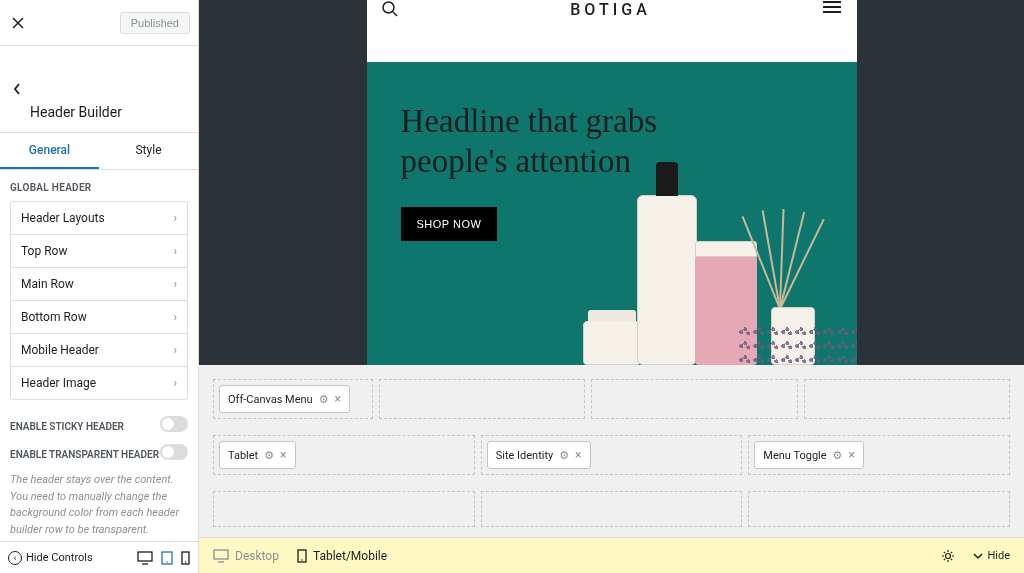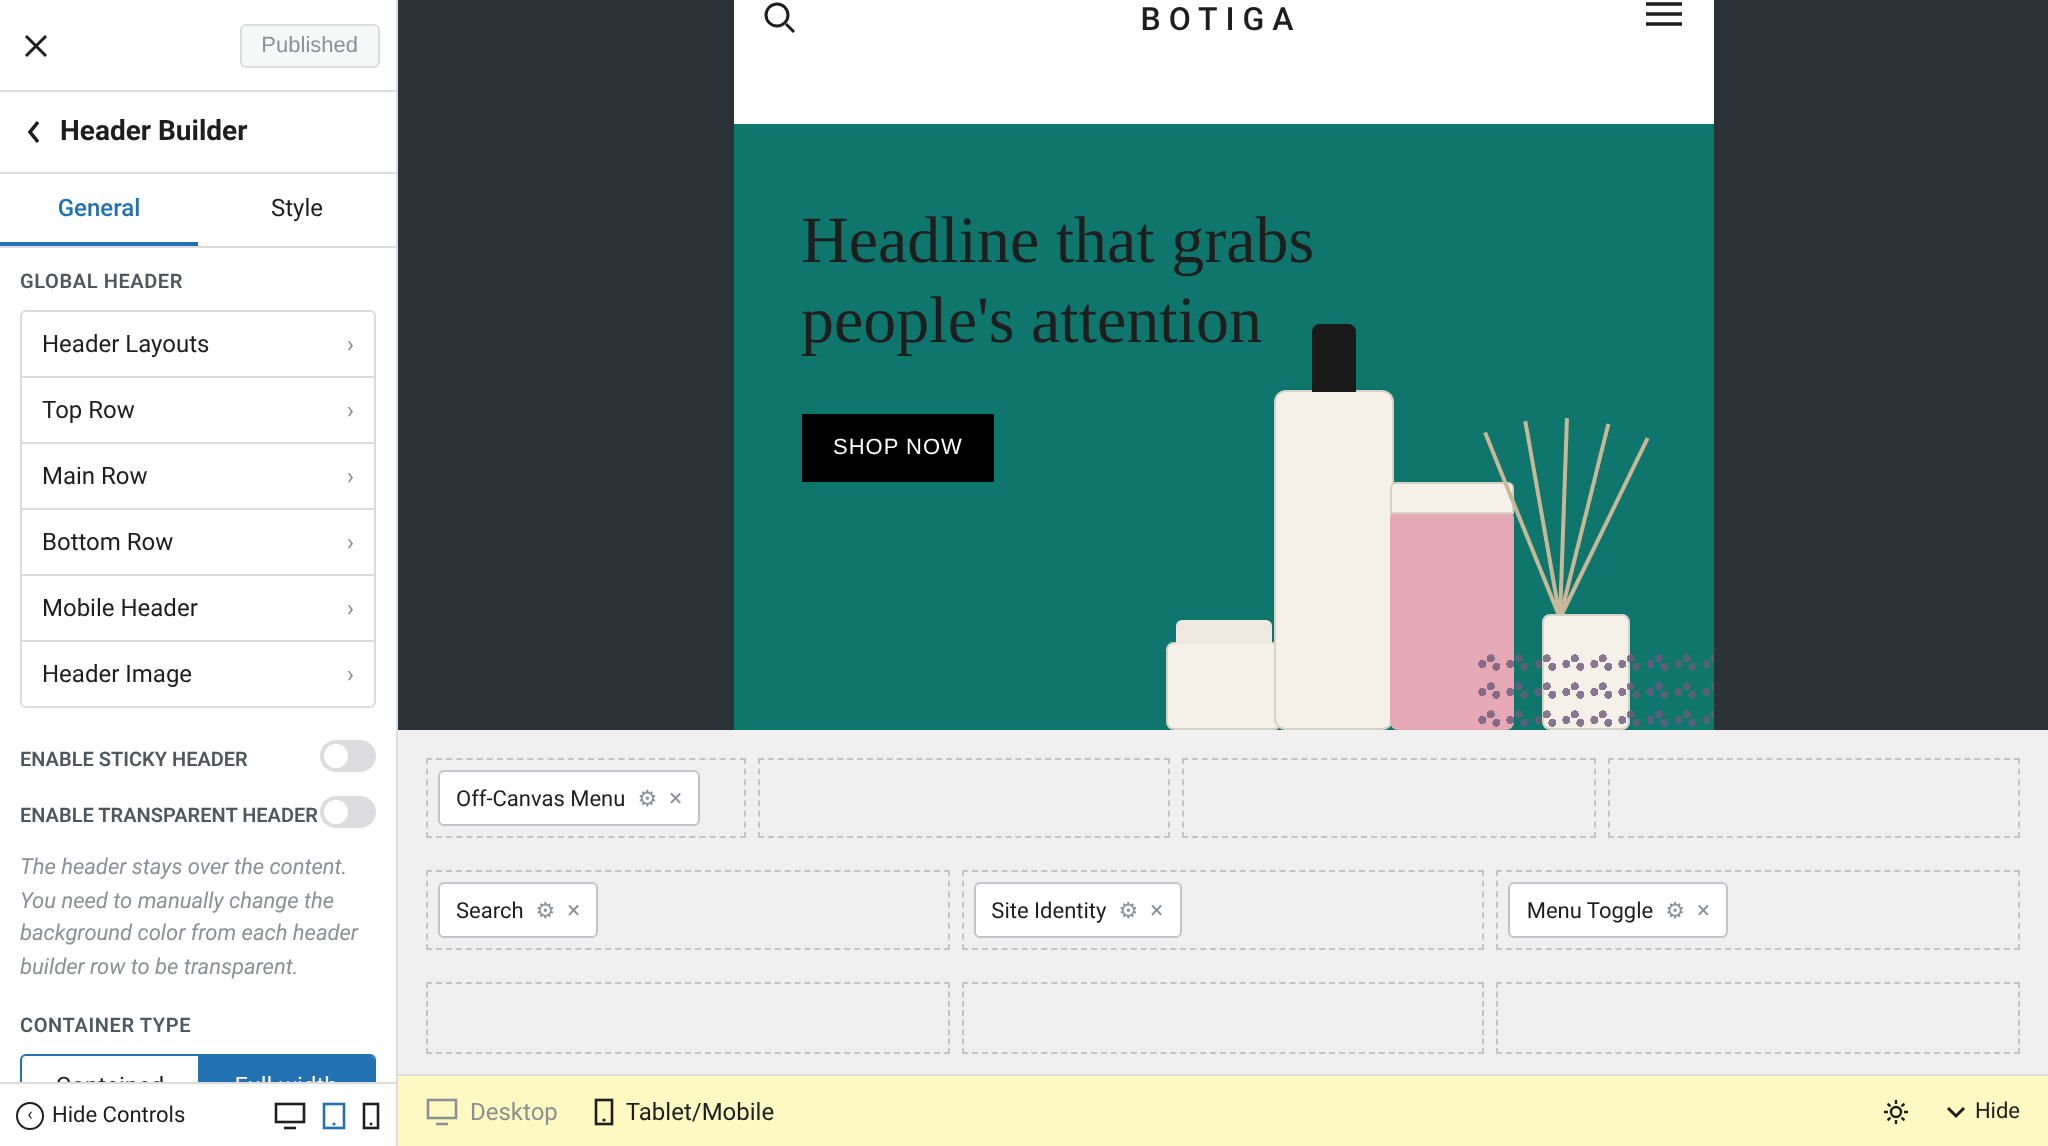--- a/index.html
+++ b/index.html
@@ -4,21 +4,21 @@
 <style>
 * { box-sizing: border-box; margin: 0; padding: 0; }
 body { font-family: -apple-system, BlinkMacSystemFont, "Segoe UI", Roboto, sans-serif; font-size: 13px; color: #1e1e1e; overflow: hidden; }
 .app { display: flex; width: 1024px; height: 573px; }
 .sidebar { width: 199px; background: #fff; display: flex; flex-direction: column; border-right: 1px solid #dcdcde; }
 .sidebar-top { height: 46px; display: flex; align-items: center; justify-content: space-between; padding: 0 8px; border-bottom: 1px solid #dcdcde; }
 .close-x { width: 20px; height: 20px; display: flex; align-items: center; justify-content: center; cursor: pointer; }
 .published-btn { font-size: 11px; padding: 4px 10px; border: 1px solid #dcdcde; border-radius: 3px; background: #f6f7f7; color: #8c8f94; cursor: default; }
 .panel-header { display: flex; align-items: center; gap: 8px; padding: 12px 12px; border-bottom: 1px solid #dcdcde; }
 .back-chev { cursor: pointer; display: flex; }
-.panel-title { font-weight: 700; font-size: 14px; }
+.panel-title { font-weight: 400; font-size: 14px; margin-top: 46px; }
 .tabs { display: flex; border-bottom: 1px solid #dcdcde; }
 .tab { flex: 1; text-align: center; padding: 10px 0; font-size: 12px; cursor: pointer; color: #1e1e1e; }
 .tab.active { color: #2271b1; border-bottom: 2px solid #2271b1; font-weight: 500; }
 .sidebar-scroll { flex: 1; overflow-y: auto; padding: 12px 10px 10px 10px; }
 .section-label { font-size: 10px; font-weight: 600; color: #50575e; letter-spacing: 0.3px; margin-bottom: 8px; }
 .nav-list { border: 1px solid #dcdcde; border-radius: 3px; margin-bottom: 16px; }
 .nav-item { display: flex; justify-content: space-between; align-items: center; padding: 9px 10px; font-size: 12px; cursor: pointer; border-bottom: 1px solid #dcdcde; }
 .nav-item:last-child { border-bottom: none; }
 .chevron-r { color: #8c8f94; }
 .toggle-row { display: flex; justify-content: space-between; align-items: flex-end; margin-bottom: 12px; }
@@ -226,21 +226,21 @@
               <span class="x">×</span>
             </div>
           </div>
           <div class="builder-cell"></div>
           <div class="builder-cell"></div>
           <div class="builder-cell"></div>
         </div>
         <div class="builder-row">
           <div class="builder-cell">
             <div class="placed">
-              <span>Search</span>
+              <span>Tablet</span>
               <span class="gear">⚙</span>
               <span class="x">×</span>
             </div>
           </div>
           <div class="builder-cell">
             <div class="placed">
               <span>Site Identity</span>
               <span class="gear">⚙</span>
               <span class="x">×</span>
             </div>

